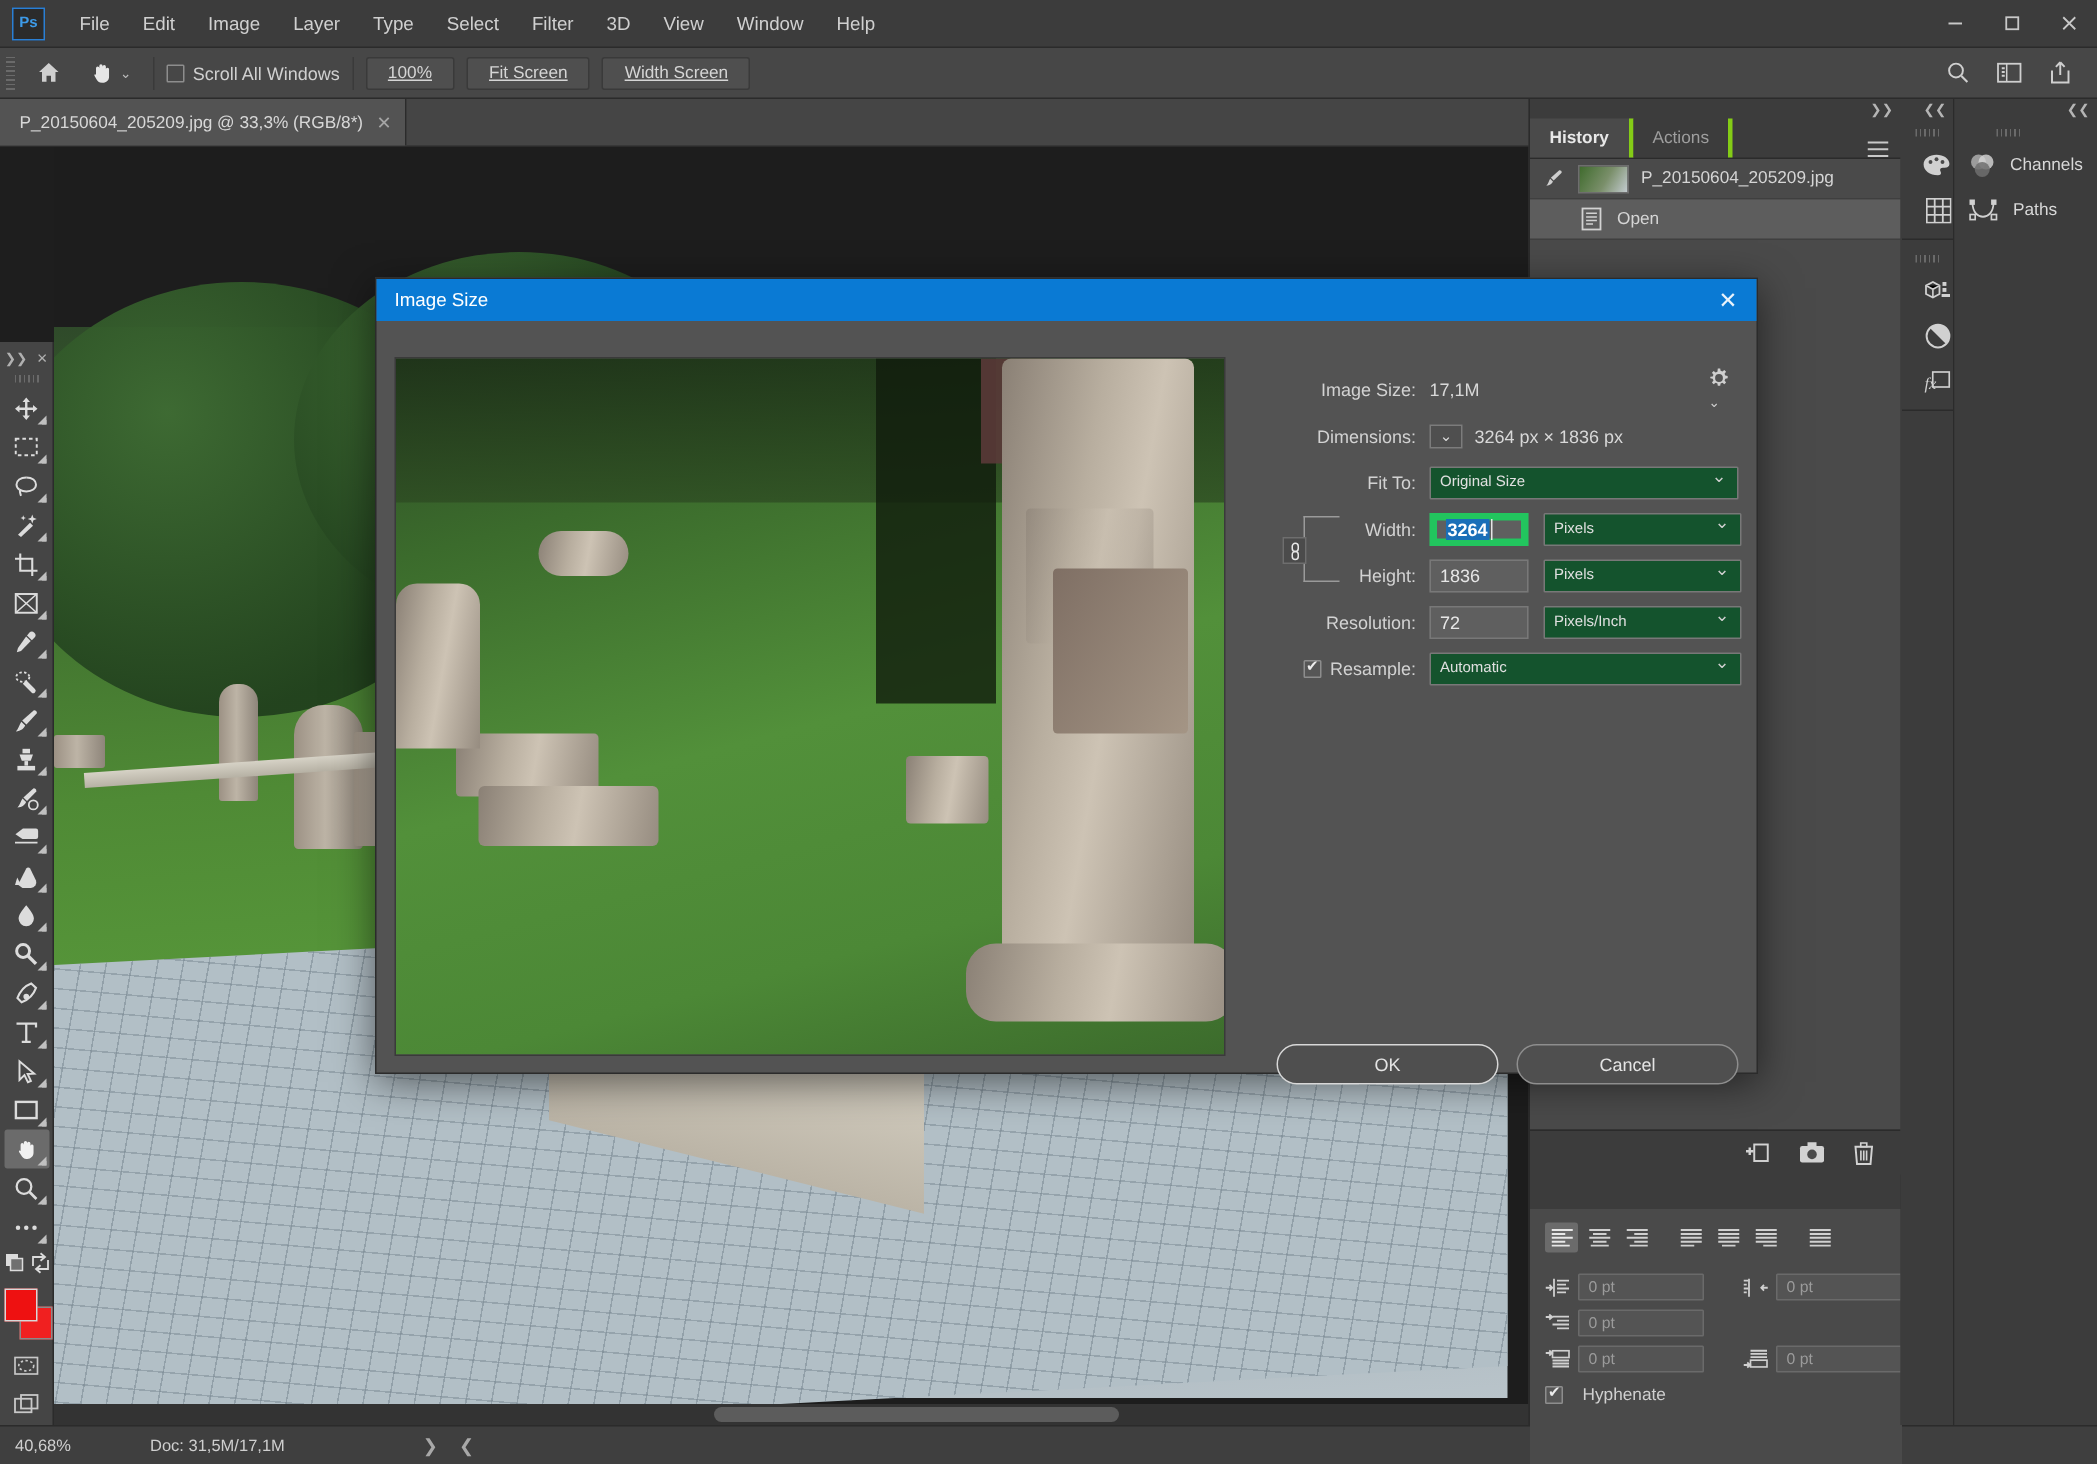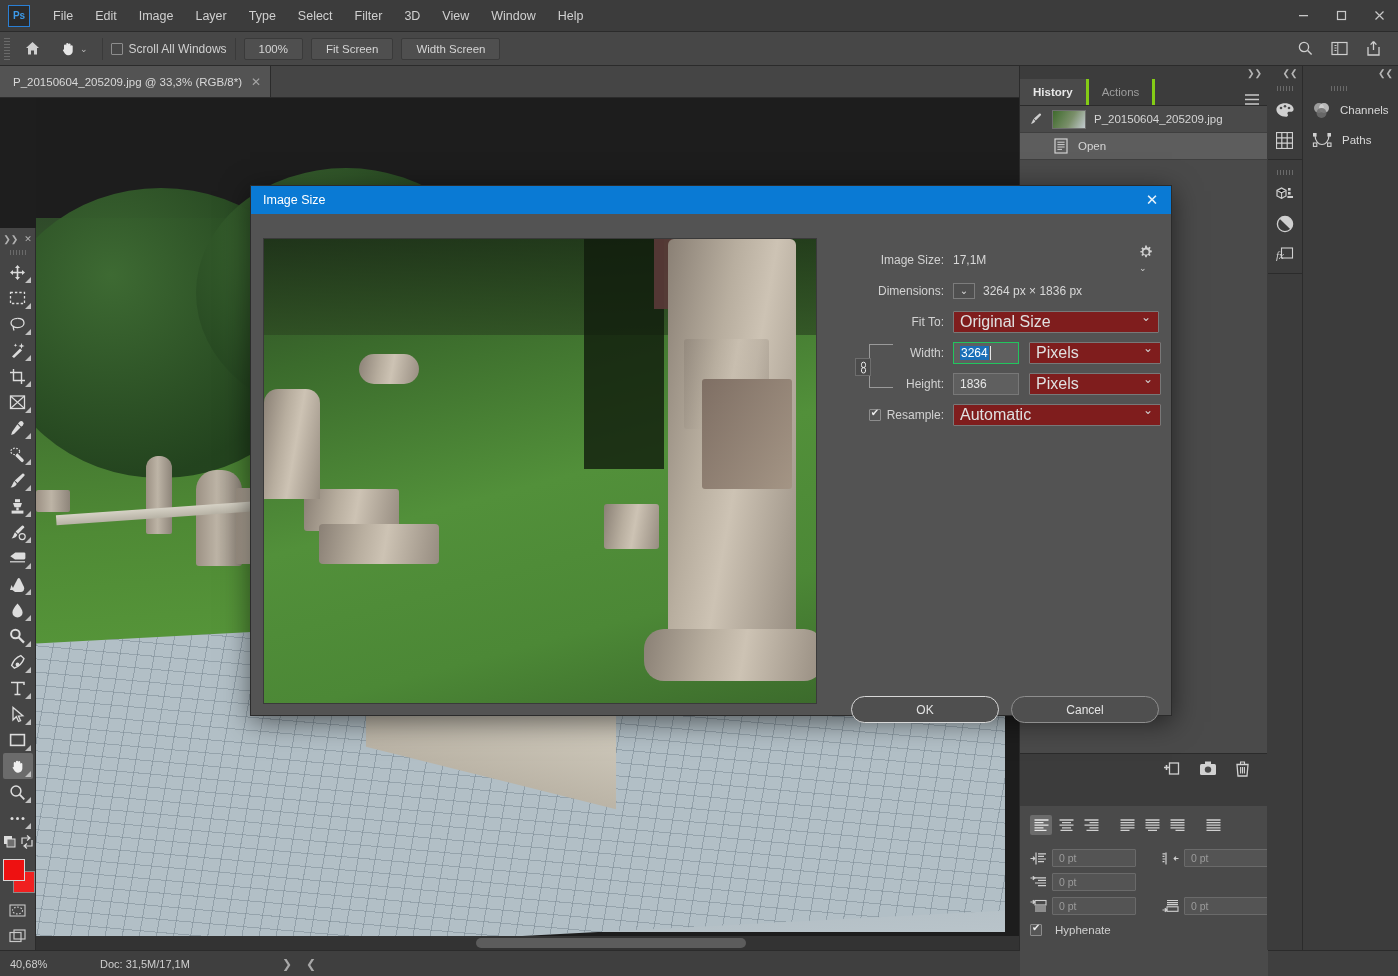--- a/index.html
+++ b/index.html
@@ -59,20 +59,21 @@
   .cbox {
     width: 12px; height: 12px; border: 1px solid #8d8d8d; background: #474747;
     border-radius: 1px; display:inline-block;
   }
   .opt-btn {
     height: 22px; padding: 0 14px; background: #4f4f4f;
     border: 1px solid #3a3a3a; border-radius: 2px;
     color: #d5d5d5; font-size: 11.5px;
     display: flex; align-items: center; justify-content: center;
     margin-right: 8px;
+    text-decoration: underline;
   }
   .opt-right { margin-left: auto; display: flex; align-items: center; gap: 4px; padding-right: 10px; }
   .opt-ico { width: 30px; height: 26px; display:flex; align-items:center; justify-content:center; }
 
   
   .tabbar {
     position: absolute; top: 66px; left: 0; width: 1398px; height: 32px;
     background: #454545; border-bottom: 1px solid #2b2b2b;
     display: flex; align-items: flex-end;
   }
@@ -221,21 +222,21 @@
   .dock {
     position: absolute; left: 1267px; top: 66px; width: 131px; height: 884px;
     background: #3c3c3c; display: flex;
   }
   .dock-icons {
     width: 36px; background: #3c3c3c; border-right: 1px solid #2b2b2b;
     display: flex; flex-direction: column; align-items: center;
   }
   .dock-grip { width: 16px; height: 5px; margin: 6px 0 4px 0;
     background: repeating-linear-gradient(to right, #6a6a6a 0 1px, transparent 1px 3px);}
-  .dock-ico { width: 32px; height: 30px; display:flex; align-items:center; justify-content:center; color:#eab308;}
+  .dock-ico { width: 32px; height: 30px; display:flex; align-items:center; justify-content:flex-end; color:#eab308;}
   .dock-sep { width: 34px; height: 1px; background: #2b2b2b; margin: 4px 0; }
   .dock-panel { flex: 1; background: #3c3c3c; }
   .dock-top { height: 14px; display:flex; justify-content: space-between; align-items:center; padding: 0 5px; color:#b5b5b5; font-size:9px;}
   .dock-entry {
     height: 30px; display: flex; align-items: center; gap: 9px; padding-left: 9px;
     font-size: 11.5px; color: #d8d8d8;
   }
 
   
   .dialog {
@@ -258,30 +259,30 @@
   }
   .pv-stone { position: absolute; border-radius: 3px;
     background: linear-gradient(100deg, #8a8075 0%, #b8ae9f 35%, #cdc3b4 55%, #968c80 100%); }
   .pv-dark { position: absolute; background: #13240f; opacity: .75; }
   .fields { position: absolute; left: 600px; top: 34px; width: 310px; }
   .frow { display: flex; align-items: center; height: 23px; margin-bottom: 8px; }
   .flabel { width: 102px; text-align: right; padding-right: 9px; font-size: 12px; color: #d2d2d2; }
   .fvalue { font-size: 12px; color: #d8d8d8; }
   .gear { margin-left: auto; color: #d0d0d0; font-size: 13px; padding-right: 8px;}
   .dd {
-    height: 22px; background: #7f1d1d; border: 1px solid #787878; border-radius: 1px;
-    color: #e0e0e0; font-size: 16px; display: flex; align-items: center;
+    height: 22px; background: #14532d; border: 1px solid #787878; border-radius: 1px;
+    color: #e0e0e0; font-size: 10px; display: flex; align-items: center;
     padding: 0 6px; position: relative;
   }
   .dd::after { content: "⌄"; position: absolute; right: 7px; top: -2px; font-size: 12px; color: #cfcfcf; }
   .txt {
     height: 22px; width: 66px; background: #5f5f5f; border: 1px solid #787878;
     color: #e6e6e6; font-size: 12px; display: flex; align-items: center; padding-left: 6px;
   }
-  .txt.focused { border: 1px solid #22c55e; }
+  .txt.focused { border: 5px solid #22c55e; font-weight: bold; }
   .txt .sel { background: #1a6fb8; color: #fff; padding: 0 1px; }
   .caret { width: 1px; height: 14px; background: #e6e6e6; margin-left: 1px; }
   .dims-caret {
     width: 22px; height: 16px; border: 1px solid #7c7c7c; background: #4f4f4f;
     display: flex; align-items: center; justify-content: center; font-size: 10px; color: #dcdcdc;
     margin-right: 8px;
   }
   .link-wrap { position: absolute; left: 604px; top: 124px; width: 40px; height: 56px; }
   .link-chip {
     position: absolute; left: 0; top: 20px; width: 16px; height: 18px;
@@ -870,20 +871,25 @@
           <span class="sel">3264</span>
             <span class="caret"></span>
         </span>
         <span class="dd" style="width:132px; margin-left:10px;">Pixels</span>
       </div>
       <div class="frow" style="margin-top:3px;">
         <span class="flabel">Height:</span>
         <span class="txt">1836</span>
         <span class="dd" style="width:132px; margin-left:10px;">Pixels</span>
       </div>
+      <div class="frow" style="margin-top:5px;">
+        <span class="flabel">Resolution:</span>
+        <span class="txt">72</span>
+        <span class="dd" style="width:132px; margin-left:10px;">Pixels/Inch</span>
+      </div>
       <div class="frow" style="margin-top:6px;">
         <span class="flabel" style="display:flex; justify-content:flex-end; align-items:center;">
           <span class="cb2 checked"></span>
           <span>Resample:</span>
         </span>
         <span class="dd" style="width:208px;">Automatic</span>
       </div>
     </div>
 
     <div class="link-wrap">

